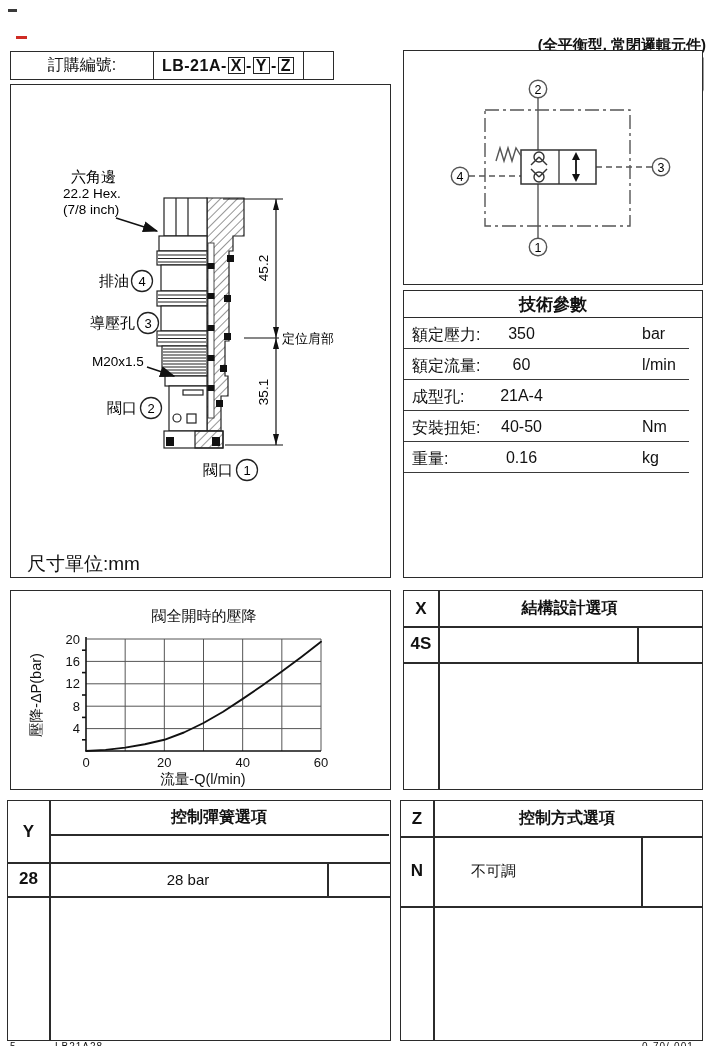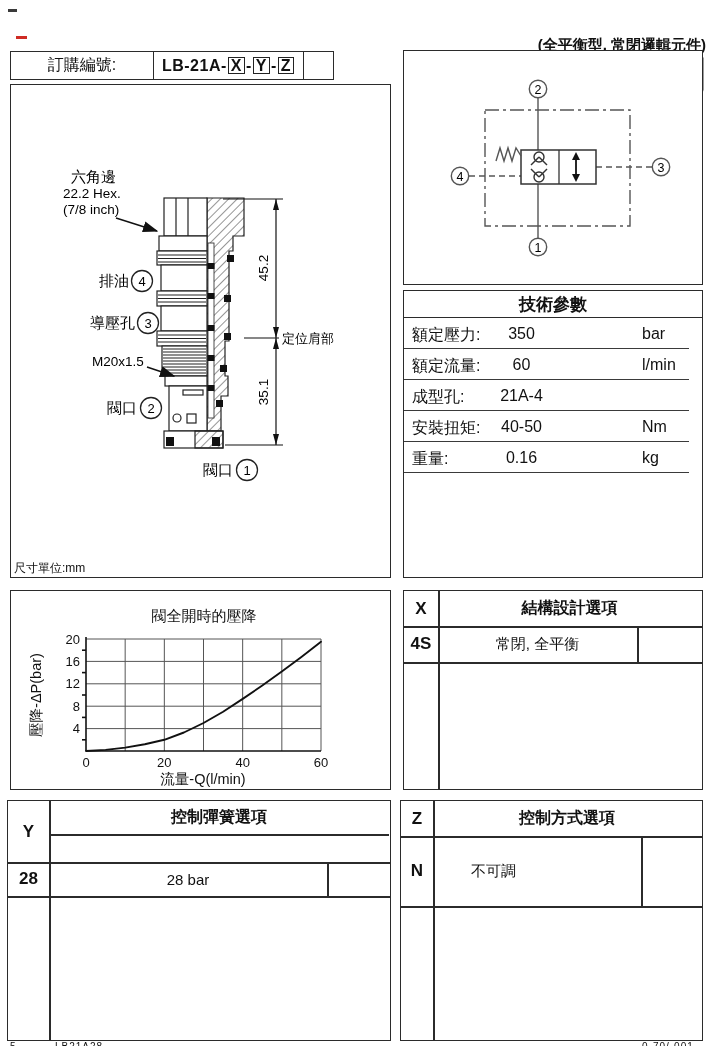--- a/index.html
+++ b/index.html
@@ -32,21 +32,21 @@
   .tt-row .sep{position:absolute;left:0;bottom:0;width:calc(100% - 13px);height:1.5px;background:#3a3a3a;}
   .tt-label{position:absolute;left:8px;top:7px;}
   .tt-value{position:absolute;left:70px;top:7px;width:95px;text-align:center;}
   .tt-unit{position:absolute;left:238px;top:7px;}
 
   
   .opt-code{font-weight:bold;font-size:17px;display:flex;align-items:center;justify-content:center;}
   .opt-title{font-weight:bold;font-size:16px;display:flex;align-items:center;justify-content:center;}
   .cell-center{display:flex;align-items:center;justify-content:center;font-size:15px;}
 
-  .chart-note{position:absolute;left:3px;bottom:0px;font-size:12px;}
+  .chart-note{position:absolute;left:16px;bottom:0px;font-size:19px;}
   .footer-frag{position:absolute;top:1041px;font-size:10px;color:#111;letter-spacing:1px;}
   svg text{font-family:"Liberation Sans","DejaVu Sans",sans-serif;}
   .grid{stroke:#555;stroke-width:1;}
   .axis{stroke:#111;stroke-width:1.6;}
   .tick{font-size:13px;fill:#111;}
   .ctitle{font-size:15px;fill:#111;}
   .clabel{font-size:14.5px;fill:#111;}
   .curve{fill:none;stroke:#111;stroke-width:1.9;stroke-linejoin:round;stroke-linecap:round;}
 </style>
 </head>
@@ -298,21 +298,20 @@
 </div>
 
 <div class="box" style="left:403px;top:590px;width:300px;height:200px;">
   <div class="vline" style="left:34px;top:0;height:100%;"></div>
   <div class="hline" style="left:0;top:35px;width:100%;"></div>
   <div class="hline" style="left:0;top:71px;width:100%;"></div>
   <div class="vline" style="left:233px;top:35px;height:36px;"></div>
   <div class="abs opt-code" style="left:0;top:0;width:34px;height:35px;">X</div>
   <div class="abs opt-title" style="left:34px;top:0;width:263px;height:35px;">結構設計選項</div>
   <div class="abs opt-code" style="left:0;top:35px;width:34px;height:36px;">4S</div>
-  <div class="abs cell-center" style="left:34px;top:35px;width:199px;height:36px;">常閉, 全平衡</div>
 </div>
 
 <div class="box" style="left:7px;top:800px;width:384px;height:241px;">
   <div class="vline" style="left:41px;top:0;height:100%;"></div>
   <div class="hline" style="left:41px;top:33px;width:340px;"></div>
   <div class="hline" style="left:0;top:61px;width:100%;"></div>
   <div class="hline" style="left:0;top:95px;width:100%;"></div>
   <div class="vline" style="left:319px;top:61px;height:34px;"></div>
   <div class="abs opt-code" style="left:0;top:0;width:41px;height:61px;">Y</div>
   <div class="abs opt-title" style="left:41px;top:0;width:340px;height:33px;">控制彈簧選項</div>

